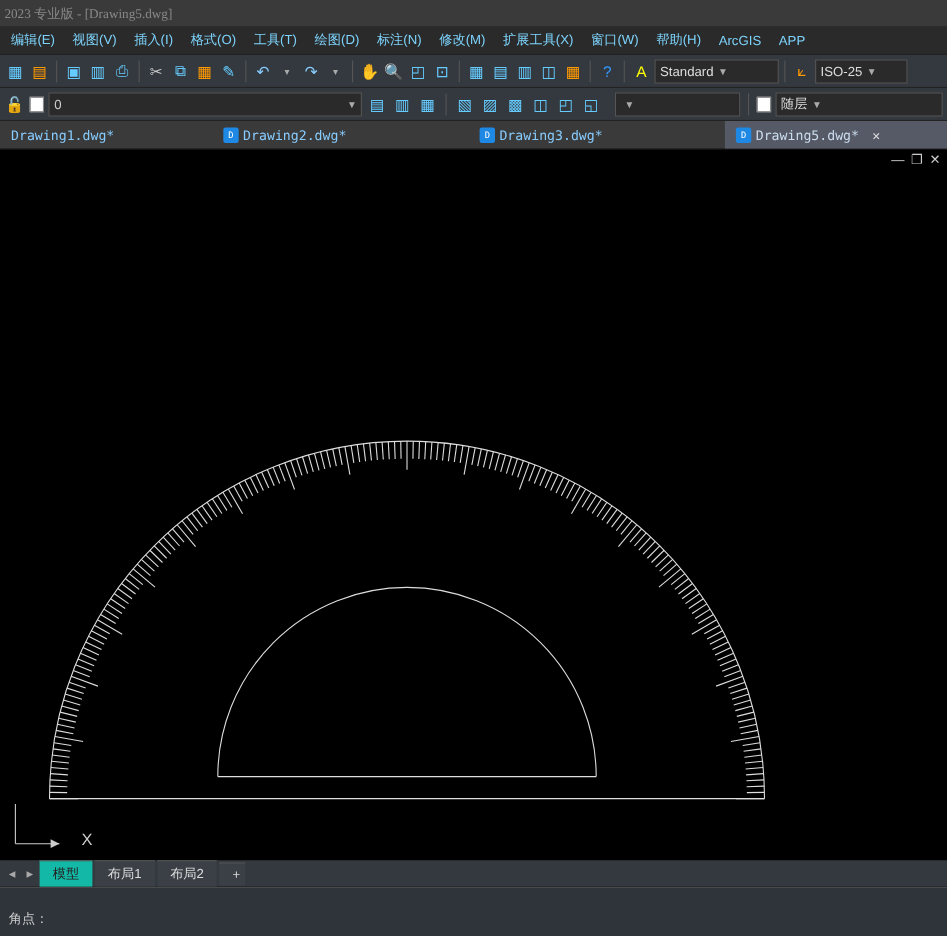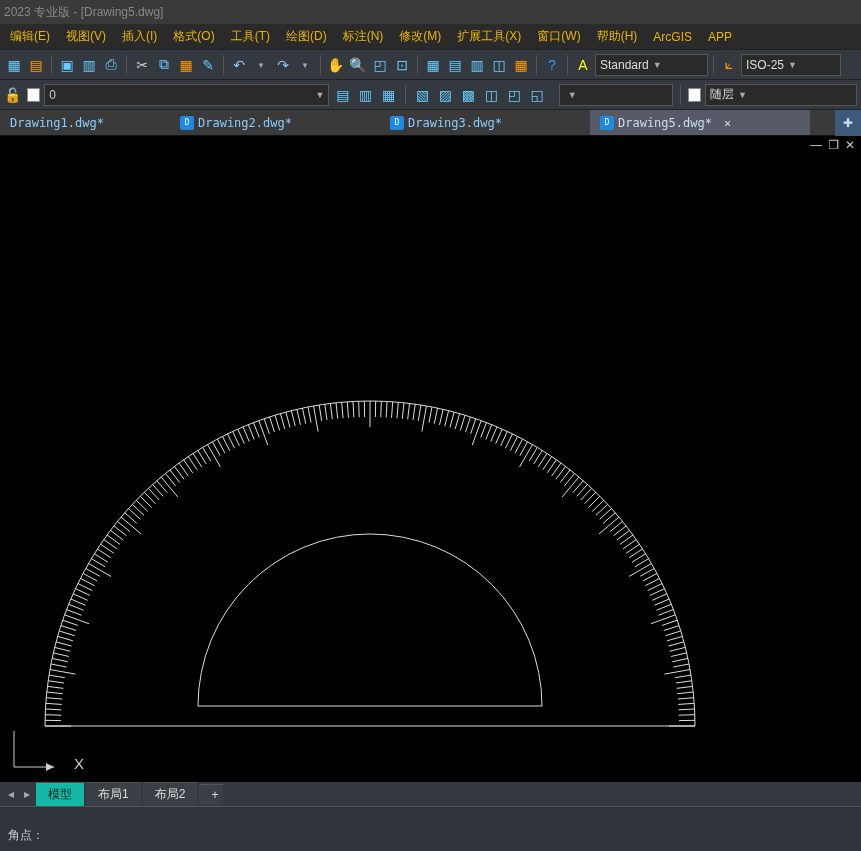--- a/index.html
+++ b/index.html
@@ -13,32 +13,33 @@
     overflow: hidden;
     position: relative;
   }
   .titlebar {
     height: 24px;
     background: #3a3a3a;
     display: flex;
     align-items: center;
     padding: 0 4px;
     color: #888;
+    font-family: Liberation Serif, serif;
   }
   .menubar {
     height: 26px;
     background: #2a2a2a;
     display: flex;
     align-items: center;
     padding: 0 2px;
     border-bottom: 1px solid #222;
   }
   .menu-item {
     padding: 4px 8px;
-    color: #eab308;
+    color: #7dd3fc;
     cursor: pointer;
   }
   .toolbar {
     height: 30px;
     background: #33393f;
     display: flex;
     align-items: center;
     padding: 0 4px;
     gap: 2px;
     border-bottom: 1px solid #222;
@@ -71,20 +72,21 @@
     flex: 0 0 285px; display: flex; align-items: center;
     background: #2a2a2a; border: 1px solid #555; height: 22px;
     padding: 0 4px; justify-content: space-between;
   }
   .doctabs {
     height: 26px;
     background: #3a3a3a;
     display: flex;
     align-items: center;
     border-bottom: 1px solid #111;
+    gap: 23px;
   }
   .doctab {
     display: flex; align-items: center; gap: 4px;
     padding: 0 10px; height: 100%;
     color: #8cf; cursor: pointer;
     font-family: "SimSun", monospace;
   }
   .doctab.active {
     background: #555a66; color: #cde;
   }
@@ -177,21 +179,21 @@
   <span class="tb-sep"></span>
   <span class="tb-icon" style="color:#39f">?</span>
   <span class="tb-sep"></span>
   <span class="tb-icon" style="color:#ff0">A</span>
   <div class="tb-drop" style="width:113px">
     <span>Standard</span>
     <span class="tb-drop-arrow">▼</span>
   </div>
   <span class="tb-sep"></span>
   <span class="tb-icon" style="color:#f90">⟀</span>
-  <div class="tb-drop" style="width:100px">
+  <div class="tb-drop" style="width:84px">
     <span>ISO-25</span>
     <span class="tb-drop-arrow">▼</span>
   </div>
 </div>
 
 <div class="toolbar2">
   <span class="tb-icon" style="color:#ff0">🔓</span>
   <span class="color-box"></span>
   <div class="layer-drop">
     <span>0</span>

